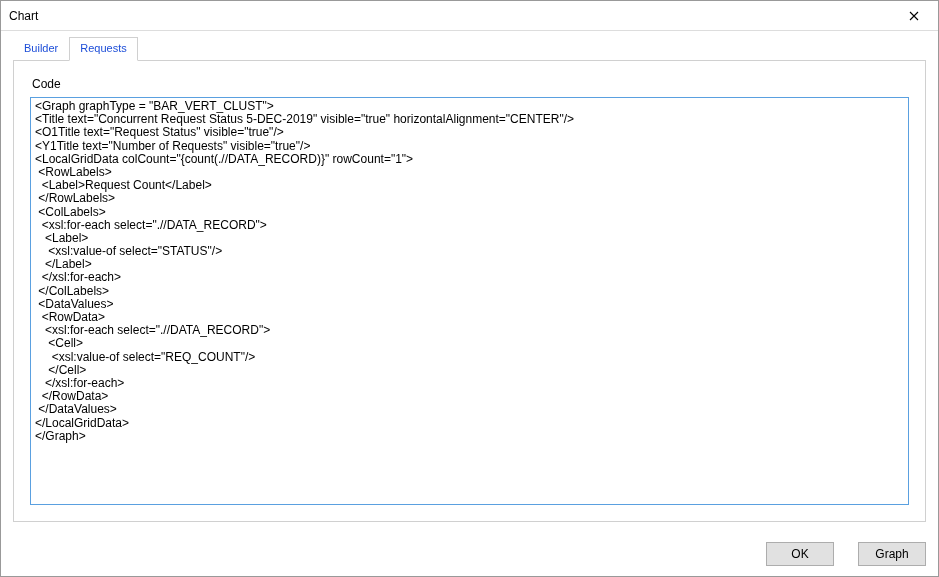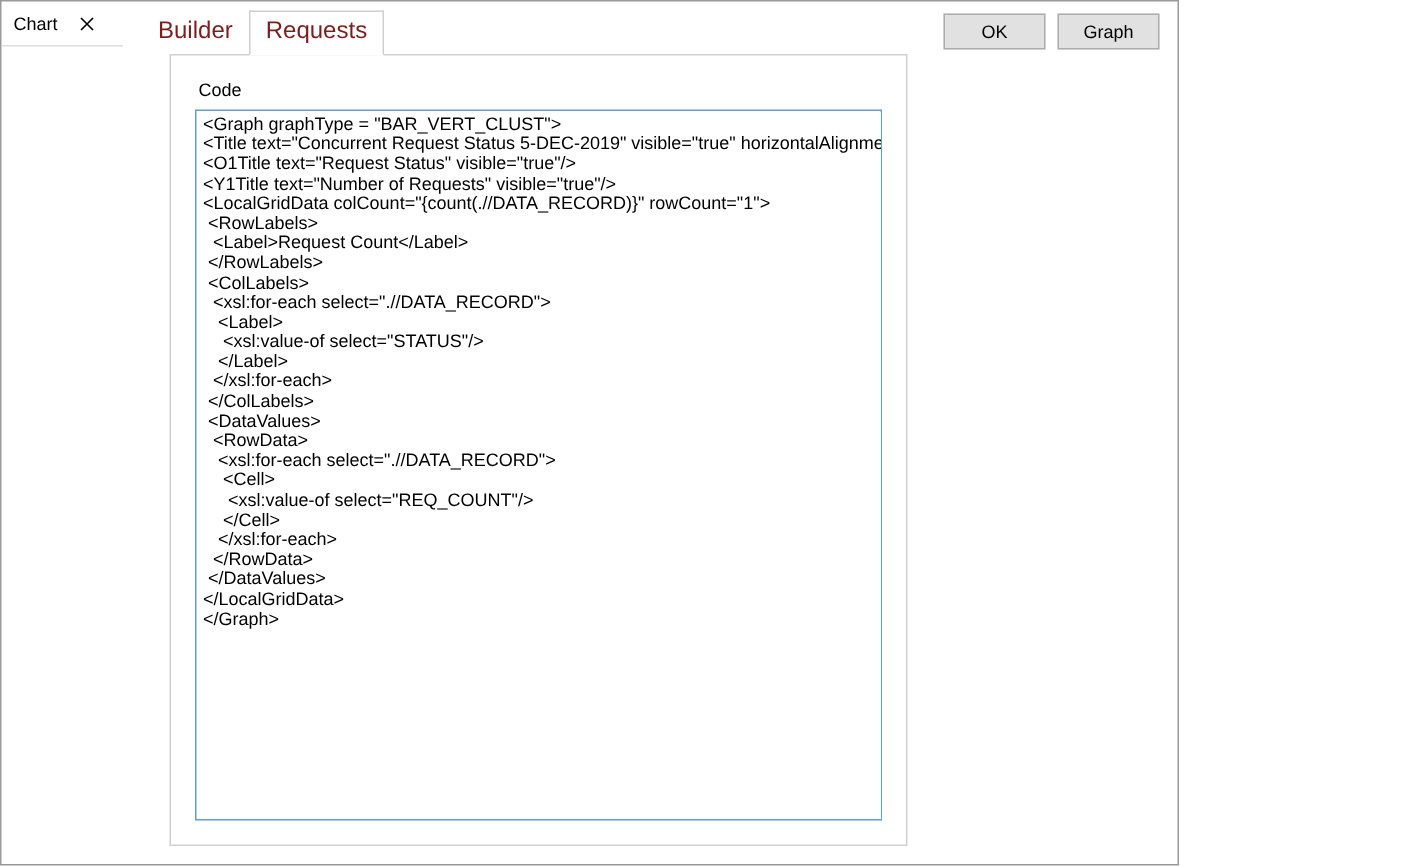--- a/index.html
+++ b/index.html
@@ -4,25 +4,26 @@
   <style>
     * { box-sizing: border-box; margin: 0; padding: 0; }
     body {
       font-family: "Segoe UI", Tahoma, Arial, sans-serif;
       font-size: 12px;
       background: #fff;
       color: #000;
       overflow: hidden;
     }
     .dialog {
-      width: 786px;
+      width: 939px;
       height: 577px;
       border: 1px solid #999;
       background: #fff;
       display: flex;
+      flex-direction: column;
       position: relative;
     }
     .titlebar {
       height: 30px;
       display: flex;
       align-items: center;
       padding: 0 4px 0 8px;
       border-bottom: 1px solid #ddd;
     }
     .titlebar-title {
@@ -45,41 +46,40 @@
       flex-direction: column;
     }
     .tabs {
       display: flex;
       margin-top: 6px;
       position: relative;
       z-index: 2;
     }
     .tab {
       padding: 4px 10px 5px 10px;
-      font-size: 16px;
+      font-size: 11px;
       cursor: pointer;
       border: 1px solid transparent;
       position: relative;
-      color: #7f1d1d;
+      color: #1d4ed8;
     }
     .tab.active {
       background: #fff;
       border: 1px solid #d0d0d0;
       border-bottom: 1px solid #fff;
       margin-bottom: -1px;
       z-index: 3;
     }
     .tab-panel {
       border: 1px solid #d0d0d0;
       flex: 1;
       padding: 16px;
       display: flex;
       flex-direction: column;
       min-height: 0;
-      margin-left: 19px;
     }
     .code-label {
       font-size: 12px;
       margin-bottom: 6px;
       padding-left: 2px;
     }
     .textarea-wrap {
       flex: 1;
       display: flex;
       min-height: 0;
@@ -94,21 +94,21 @@
       padding: 2px 4px;
       white-space: pre;
       overflow-y: scroll;
       outline: none;
       color: #000;
     }
     .footer {
       padding: 8px 12px 10px 12px;
       display: flex;
       justify-content: flex-end;
-      gap: 8px;
+      gap: 24px;
     }
     .btn {
       min-width: 68px;
       height: 24px;
       padding: 0 12px;
       background: #e1e1e1;
       border: 1px solid #adadad;
       font-size: 12px;
       font-family: inherit;
       cursor: pointer;

